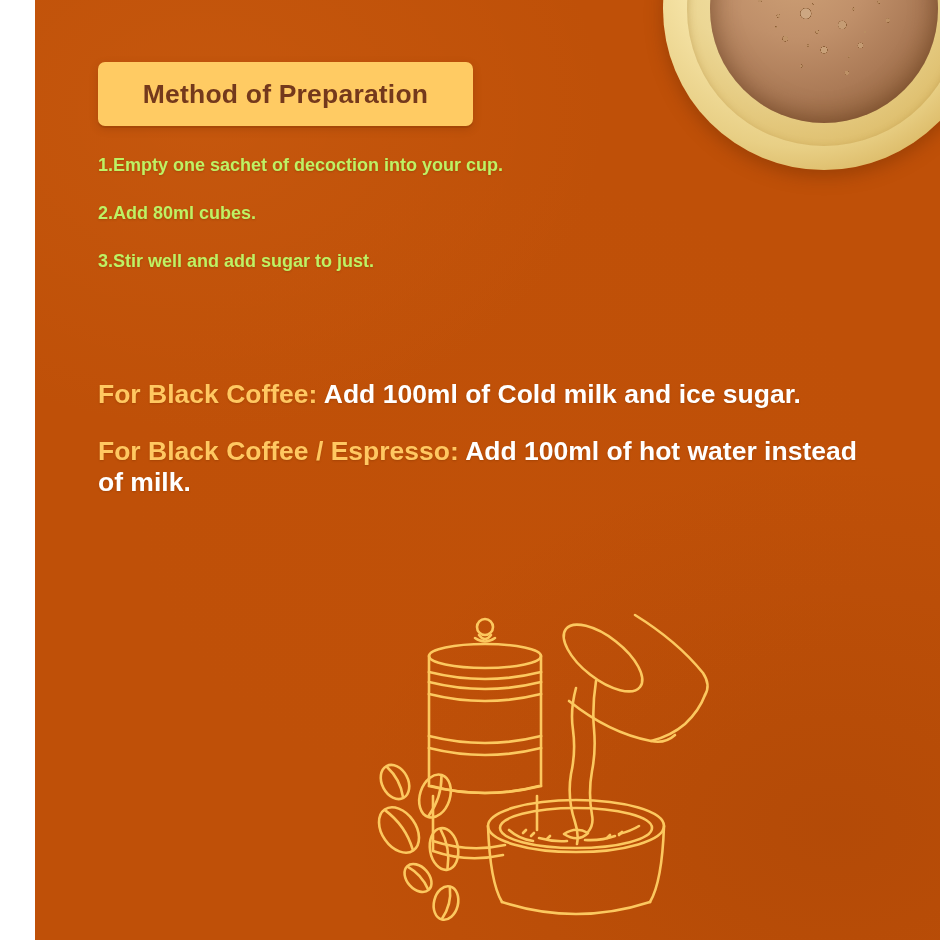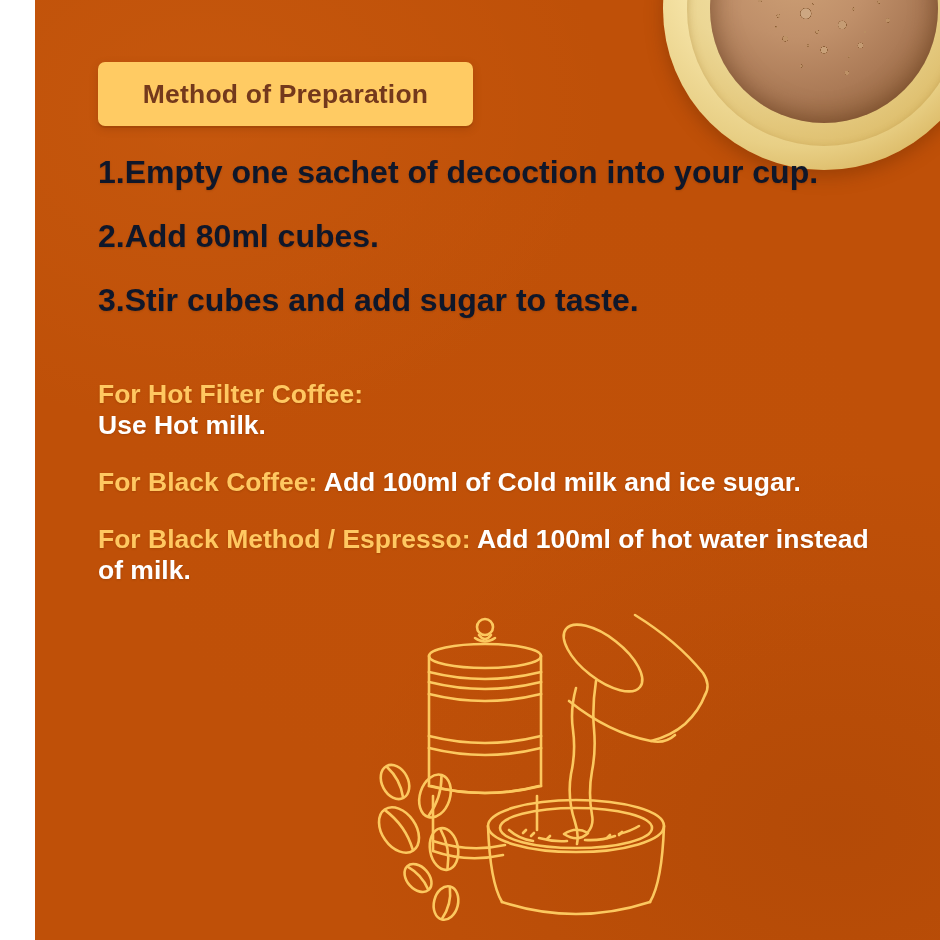--- a/index.html
+++ b/index.html
@@ -141,23 +141,23 @@
   }
 
   
   .steps {
     position: absolute;
     left: 63px;
     top: 155px;
     width: 800px;
   }
   .step {
-    font-size: 32px;
+    font-size: 18px;
     font-weight: 600;
-    color: #0f172a;
+    color: #bef264;
     line-height: 1.12;
     margin-bottom: 28px;
     white-space: nowrap;
     text-shadow: 0 1px 2px rgba(110,44,0,0.30);
   }
   .step .num { display: inline; }
 
   
   .variants {
     position: absolute;
@@ -210,33 +210,30 @@
   </div>
 
   <div class="steps">
     <div class="step">
       <span class="num">1.</span><span>Empty one sachet of decoction into your cup.</span>
     </div>
     <div class="step">
       <span class="num">2.</span><span>Add 80ml cubes.</span>
     </div>
     <div class="step">
-      <span class="num">3.</span><span>Stir cubes and add sugar to taste.</span>
+      <span class="num">3.</span><span>Stir well and add sugar to just.</span>
     </div>
   </div>
 
   <div class="variants">
-    <div class="variant stacked">
-      <span class="label">For Hot Filter Coffee:</span><span class="body">Use Hot milk.</span>
-    </div>
     <div class="variant">
       <span class="label">For Black Coffee:</span><span class="body"> Add 100ml of Cold milk and ice sugar.</span>
     </div>
     <div class="variant">
-      <span class="label">For Black Method / Espresso:</span><span class="body"> Add 100ml of hot water instead of milk.</span>
+      <span class="label">For Black Coffee / Espresso:</span><span class="body"> Add 100ml of hot water instead of milk.</span>
     </div>
   </div>
 
   <div class="art">
     <svg viewBox="0 0 372 330" width="372" height="330" fill="none" stroke="#fcc85f" stroke-width="2.6" stroke-linecap="round" stroke-linejoin="round">
 
       <g>
 
         <circle cx="114" cy="21" r="8"></circle>
         <path d="M108 29 q6 8 12 0"></path>

